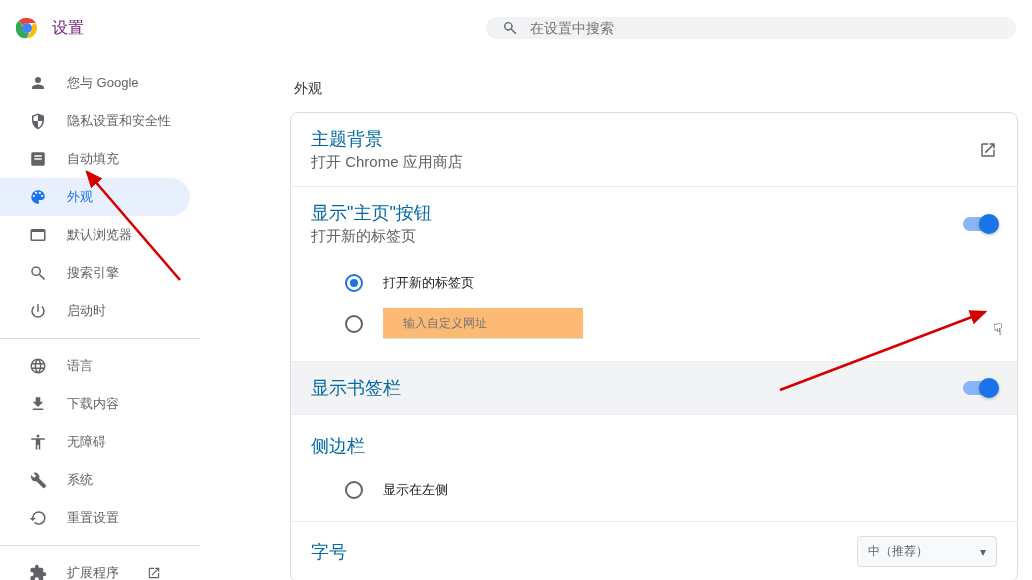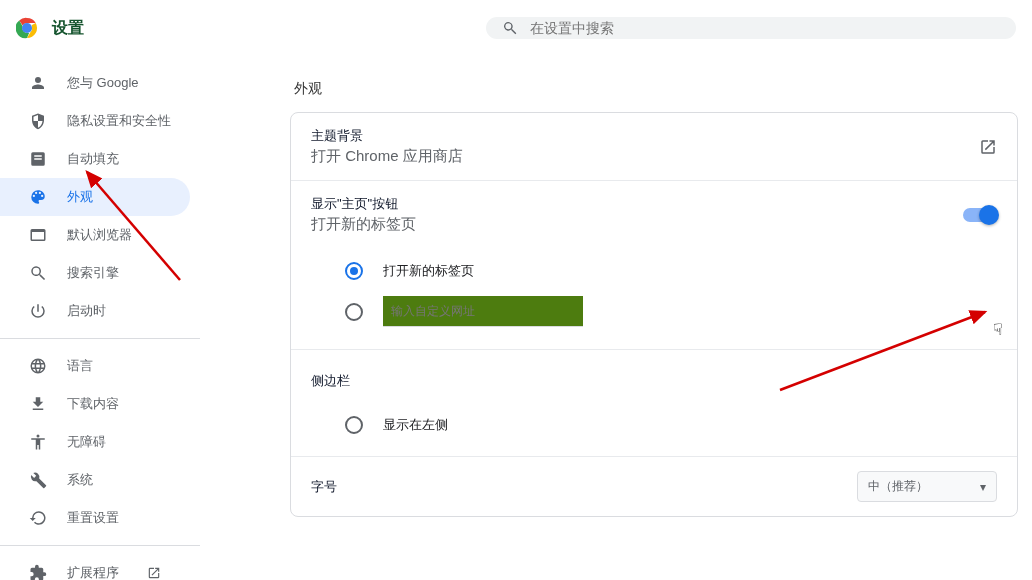--- a/index.html
+++ b/index.html
@@ -1,46 +1,46 @@
 <!DOCTYPE html>
 <html><head>
   <meta charset="utf-8">
   <style>
     * { margin: 0; padding: 0; box-sizing: border-box; font-family: "Microsoft YaHei", Arial, sans-serif; }
     body { background: #fff; color: #202124; font-size: 13px; width: 1032px; height: 580px; overflow: hidden; position: relative; }
     
     .header { display: flex; align-items: center; height: 56px; padding: 0 16px; }
     .header-left { display: flex; align-items: center; gap: 14px; flex: 0 0 470px; }
     .chrome-logo { width: 22px; height: 22px; }
-    .header-title { font-size: 16px; color: #14532d; font-weight: bold; }
+    .header-title { font-size: 16px; color: #701a75; }
     .search-box { flex: 1; max-width: 530px; background: #f1f3f4; border-radius: 20px; height: 22px; display: flex; align-items: center; padding: 0 16px; gap: 12px; }
     .search-box input { border: none; background: transparent; outline: none; font-size: 14px; color: #5f6368; flex: 1; }
     
     .layout { display: flex; }
     .sidebar { width: 200px; padding-top: 8px; }
     .sidebar-item { display: flex; align-items: center; gap: 20px; padding: 10px 0 10px 29px; border-radius: 0 20px 20px 0; cursor: pointer; color: #5f6368; font-size: 13px; margin-right: 10px; }
     .sidebar-item.active { background: #e8f0fe; color: #1a73e8; font-weight: 500; }
     .sidebar-item .icon { width: 18px; display: flex; justify-content: center; }
     .sidebar-divider { height: 1px; background: #dadce0; margin: 8px 0 8px 0; }
     .ext-icon-inline { margin-left: 8px; }
     
     .main { flex: 1; padding: 0 14px 0 290px; position: absolute; left: 0; right: 0; top: 56px; }
     .section-title { font-size: 14px; color: #333; margin: 24px 0 14px 4px; }
     .card { border: 1px solid #dadce0; border-radius: 8px; overflow: hidden; }
     .row { display: flex; align-items: center; justify-content: space-between; padding: 14px 20px; border-bottom: 1px solid #e8eaed; min-height: 52px; }
     .row:last-child { border-bottom: none; }
     .row.highlight { background: #f1f3f4; }
-    .row-text .title { font-size: 13px; color: #0f172a; }
+    .row-text .title { font-size: 18px; color: #0369a1; }
     .row-text .subtitle { font-size: 15px; color: #5f6368; margin-top: 2px; }
     .row-inner { padding: 6px 20px 14px 54px; border-bottom: 1px solid #e8eaed; }
     .radio-row { display: flex; align-items: center; gap: 20px; padding: 8px 0; }
     .radio-outer { width: 18px; height: 18px; border: 2px solid #5f6368; border-radius: 50%; display: flex; align-items: center; justify-content: center; }
     .radio-outer.selected { border-color: #1a73e8; }
     .radio-inner { width: 8px; height: 8px; background: #1a73e8; border-radius: 50%; }
-    .radio-input { background: #4d7c0f; border: none; border-bottom: 1px solid #dadce0; padding: 8px 8px; width: 200px; font-size: 12px; outline: none; }
+    .radio-input { background: #fdba74; border: none; border-bottom: 1px solid #dadce0; padding: 8px 20px; width: 200px; font-size: 12px; outline: none; }
     
     .toggle { width: 34px; height: 14px; background: #8ab4f8; border-radius: 8px; position: relative; }
     .toggle::after { content: ''; position: absolute; right: -2px; top: -3px; width: 20px; height: 20px; background: #1a73e8; border-radius: 50%; box-shadow: 0 1px 3px rgba(0,0,0,0.3); }
     
     .select-box { display: flex; align-items: center; gap: 40px; background: #f8f9fa; border: 1px solid #dadce0; border-radius: 4px; padding: 6px 10px; font-size: 12px; color: #5f6368; min-width: 140px; justify-content: space-between; }
     
     .chevron { color: #5f6368; }
     
     svg { display: block; }
 
@@ -224,20 +224,26 @@
               <span class="radio-inner"></span>
             </span>
           <span>打开新的标签页</span>
         </div>
         <div class="radio-row">
           <span class="radio-outer"></span>
           <input class="radio-input" type="text" placeholder="输入自定义网址" style="">
         </div>
       </div>
 
+      <div class="row highlight">
+        <div class="row-text">
+          <div class="title">显示书签栏</div>
+        </div>
+        <div class="toggle"></div>
+      </div>
 
       <div class="row" style="border-bottom:none;padding-bottom:4px;">
         <div class="row-text">
             <div class="title">侧边栏</div>
           </div>
       </div>
       <div class="row-inner">
         <div class="radio-row">
           <span class="radio-outer"></span>
           <span>显示在左侧</span>

